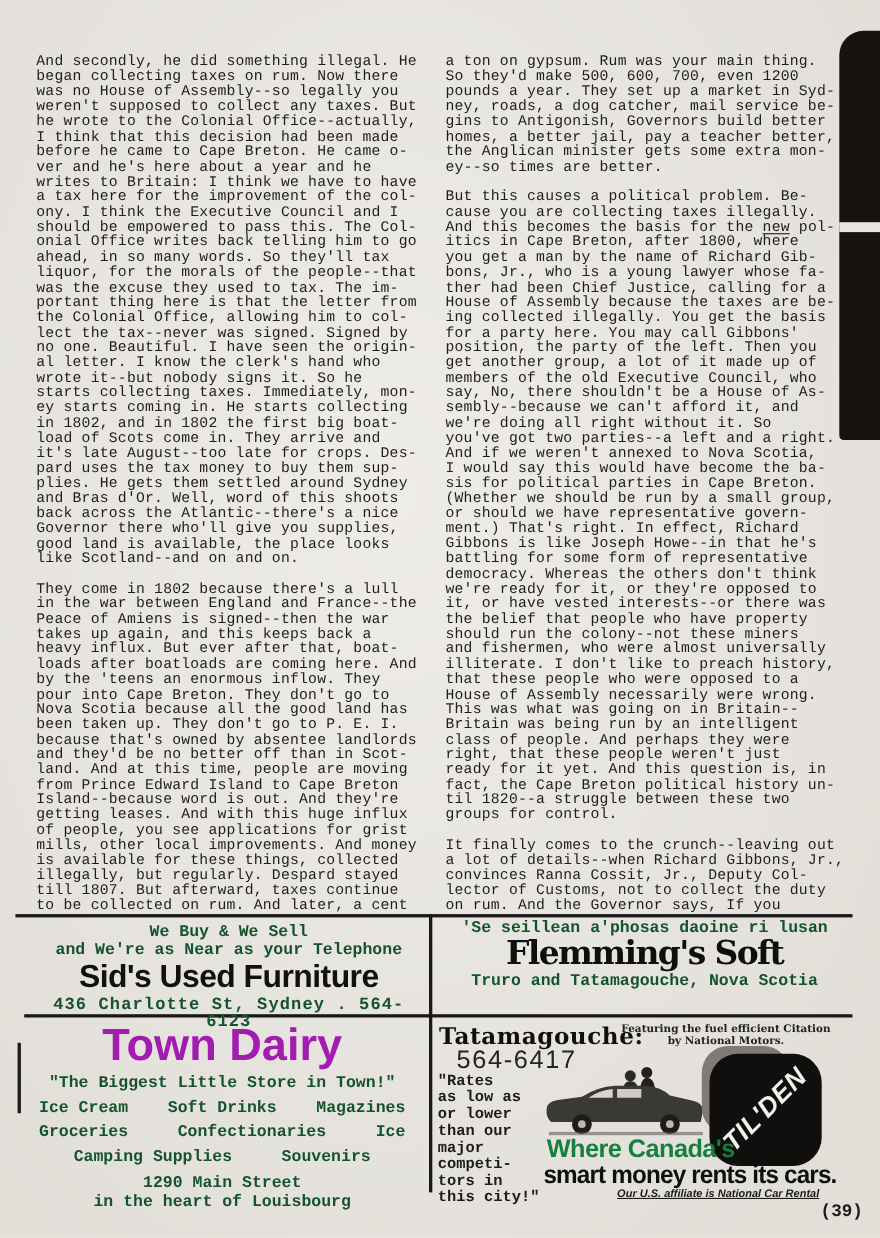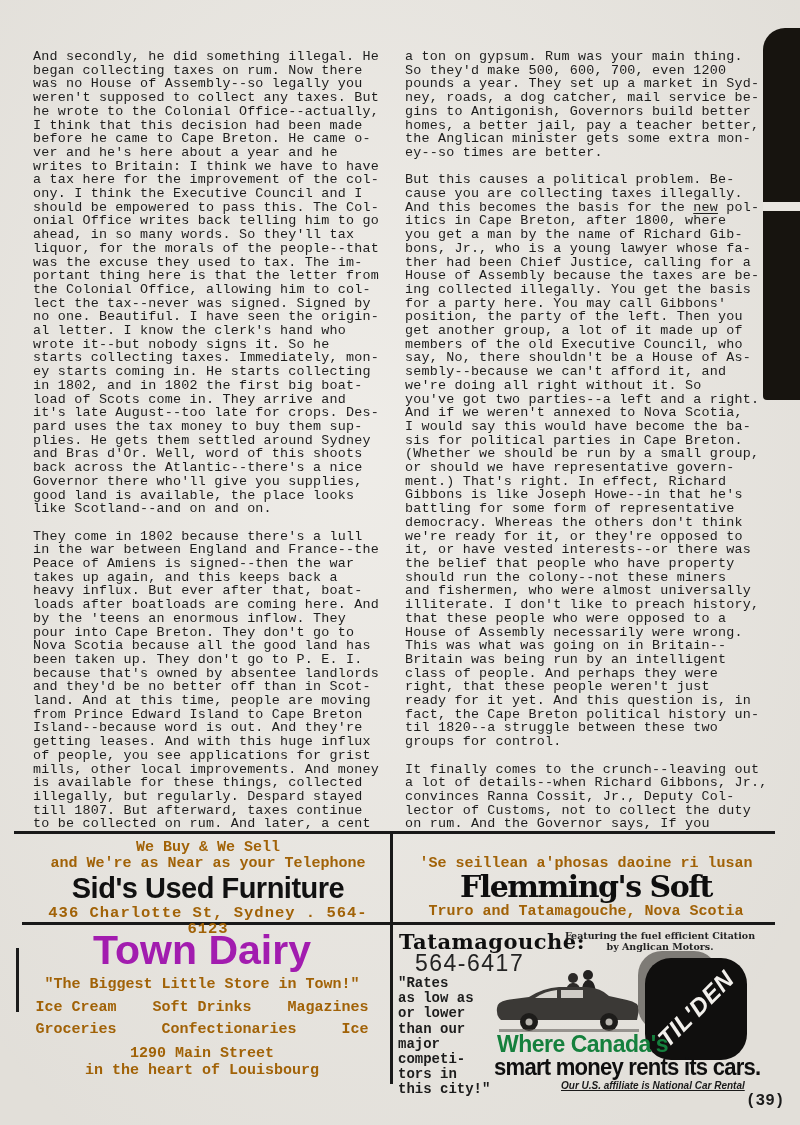--- a/index.html
+++ b/index.html
@@ -28,38 +28,38 @@
 
   
   .rule{position:absolute;background:#191919;}
 
   
   .photo-strip{position:absolute;left:763px;top:28px;width:37px;height:372px;
     background:#17140f;border-top-left-radius:22px;border-bottom-left-radius:4px;}
   .photo-strip-gap{position:absolute;left:763px;top:202px;width:37px;height:9px;background:#e9e6e0;}
 
   
-  .mono-b{font-family:"Liberation Mono",monospace;font-weight:bold;color:#a16207;}
+  .mono-b{font-family:"Liberation Mono",monospace;font-weight:bold;color:#14532d;}
 
   .ad-sids{position:absolute;left:28px;top:840px;width:360px;text-align:center;}
   .ad-sids .t1{font-size:15px;line-height:15px;}
   .ad-sids .t2{font-size:15px;line-height:16px;margin-top:1px;}
   .ad-sids .name{font-family:"Liberation Sans",sans-serif;font-weight:bold;
     font-size:29px;line-height:30px;letter-spacing:-0.5px;color:#111;margin-top:1px;}
   .ad-sids .addr{font-size:15.5px;line-height:16px;letter-spacing:1px;margin-top:2px;}
 
   .ad-towndairy{position:absolute;left:20px;top:928px;width:364px;text-align:center;}
   .ad-towndairy .name{font-family:"Liberation Sans",sans-serif;font-weight:bold;
     font-size:41px;line-height:44px;letter-spacing:0px;color:#a21caf;}
   .ad-towndairy .slogan{font-size:15px;margin-top:4px;}
   .ad-towndairy .prod{font-size:15px;line-height:15px;margin-top:7px;white-space:pre;}
   .ad-towndairy .addr1{font-size:15px;margin-top:8px;}
   .ad-towndairy .addr2{font-size:15px;margin-top:0px;}
 
-  .ad-flemmings{position:absolute;left:400px;top:856px;width:372px;text-align:center;}
+  .ad-flemmings{position:absolute;left:400px;top:836px;width:372px;text-align:center;}
   .ad-flemmings .gaelic{font-size:15px;line-height:15px;}
   .ad-flemmings .name{font-family:"DejaVu Serif",serif;font-weight:bold;
     font-size:30px;line-height:29px;letter-spacing:-1.5px;color:#0e0e0e;margin-top:1px;}
   .ad-flemmings .loc{font-size:15px;margin-top:2px;}
 
   .ad-tilden{position:absolute;left:393px;top:926px;width:384px;height:180px;}
   .ad-tilden .resv{position:absolute;left:6px;top:3px;
     font-family:"DejaVu Serif",serif;font-weight:bold;font-size:21px;letter-spacing:0.5px;color:#0f0f0f;}
   .ad-tilden .featuring{position:absolute;left:158px;top:4px;width:218px;text-align:center;
     font-family:"DejaVu Serif",serif;font-weight:bold;font-size:9.5px;line-height:11px;color:#222;}
@@ -227,29 +227,30 @@
   <div class="mono-b gaelic">'Se seillean a'phosas daoine ri lusan</div>
   <div class="name">Flemming's Soft</div>
   <div class="mono-b loc">Truro and Tatamagouche, Nova Scotia</div>
 </div>
 
 <div class="ad-towndairy">
   <div class="name">Town Dairy</div>
   <div class="mono-b slogan">"The Biggest Little Store in Town!"</div>
   <div class="mono-b prod">Ice Cream    Soft Drinks    Magazines</div>
   <div class="mono-b prod">Groceries     Confectionaries     Ice</div>
+  <div class="mono-b prod">Camping Supplies     Souvenirs</div>
   <div class="mono-b addr1">1290 Main Street</div>
   <div class="mono-b addr2">in the heart of Louisbourg</div>
 </div>
 
 <div class="ad-tilden">
   <div class="resv">Tatamagouche:</div>
   <div class="featuring">
     <span>Featuring the fuel efficient Citation</span><br>
-    <span>by Anglican Motors.</span>
+    <span>by National Motors.</span>
   </div>
   <div class="phone">564-6417</div>
   <div class="quote">"Rates
 as low as
 or lower
 than our
 major
 competi-
 tors in
 this city!"</div>

